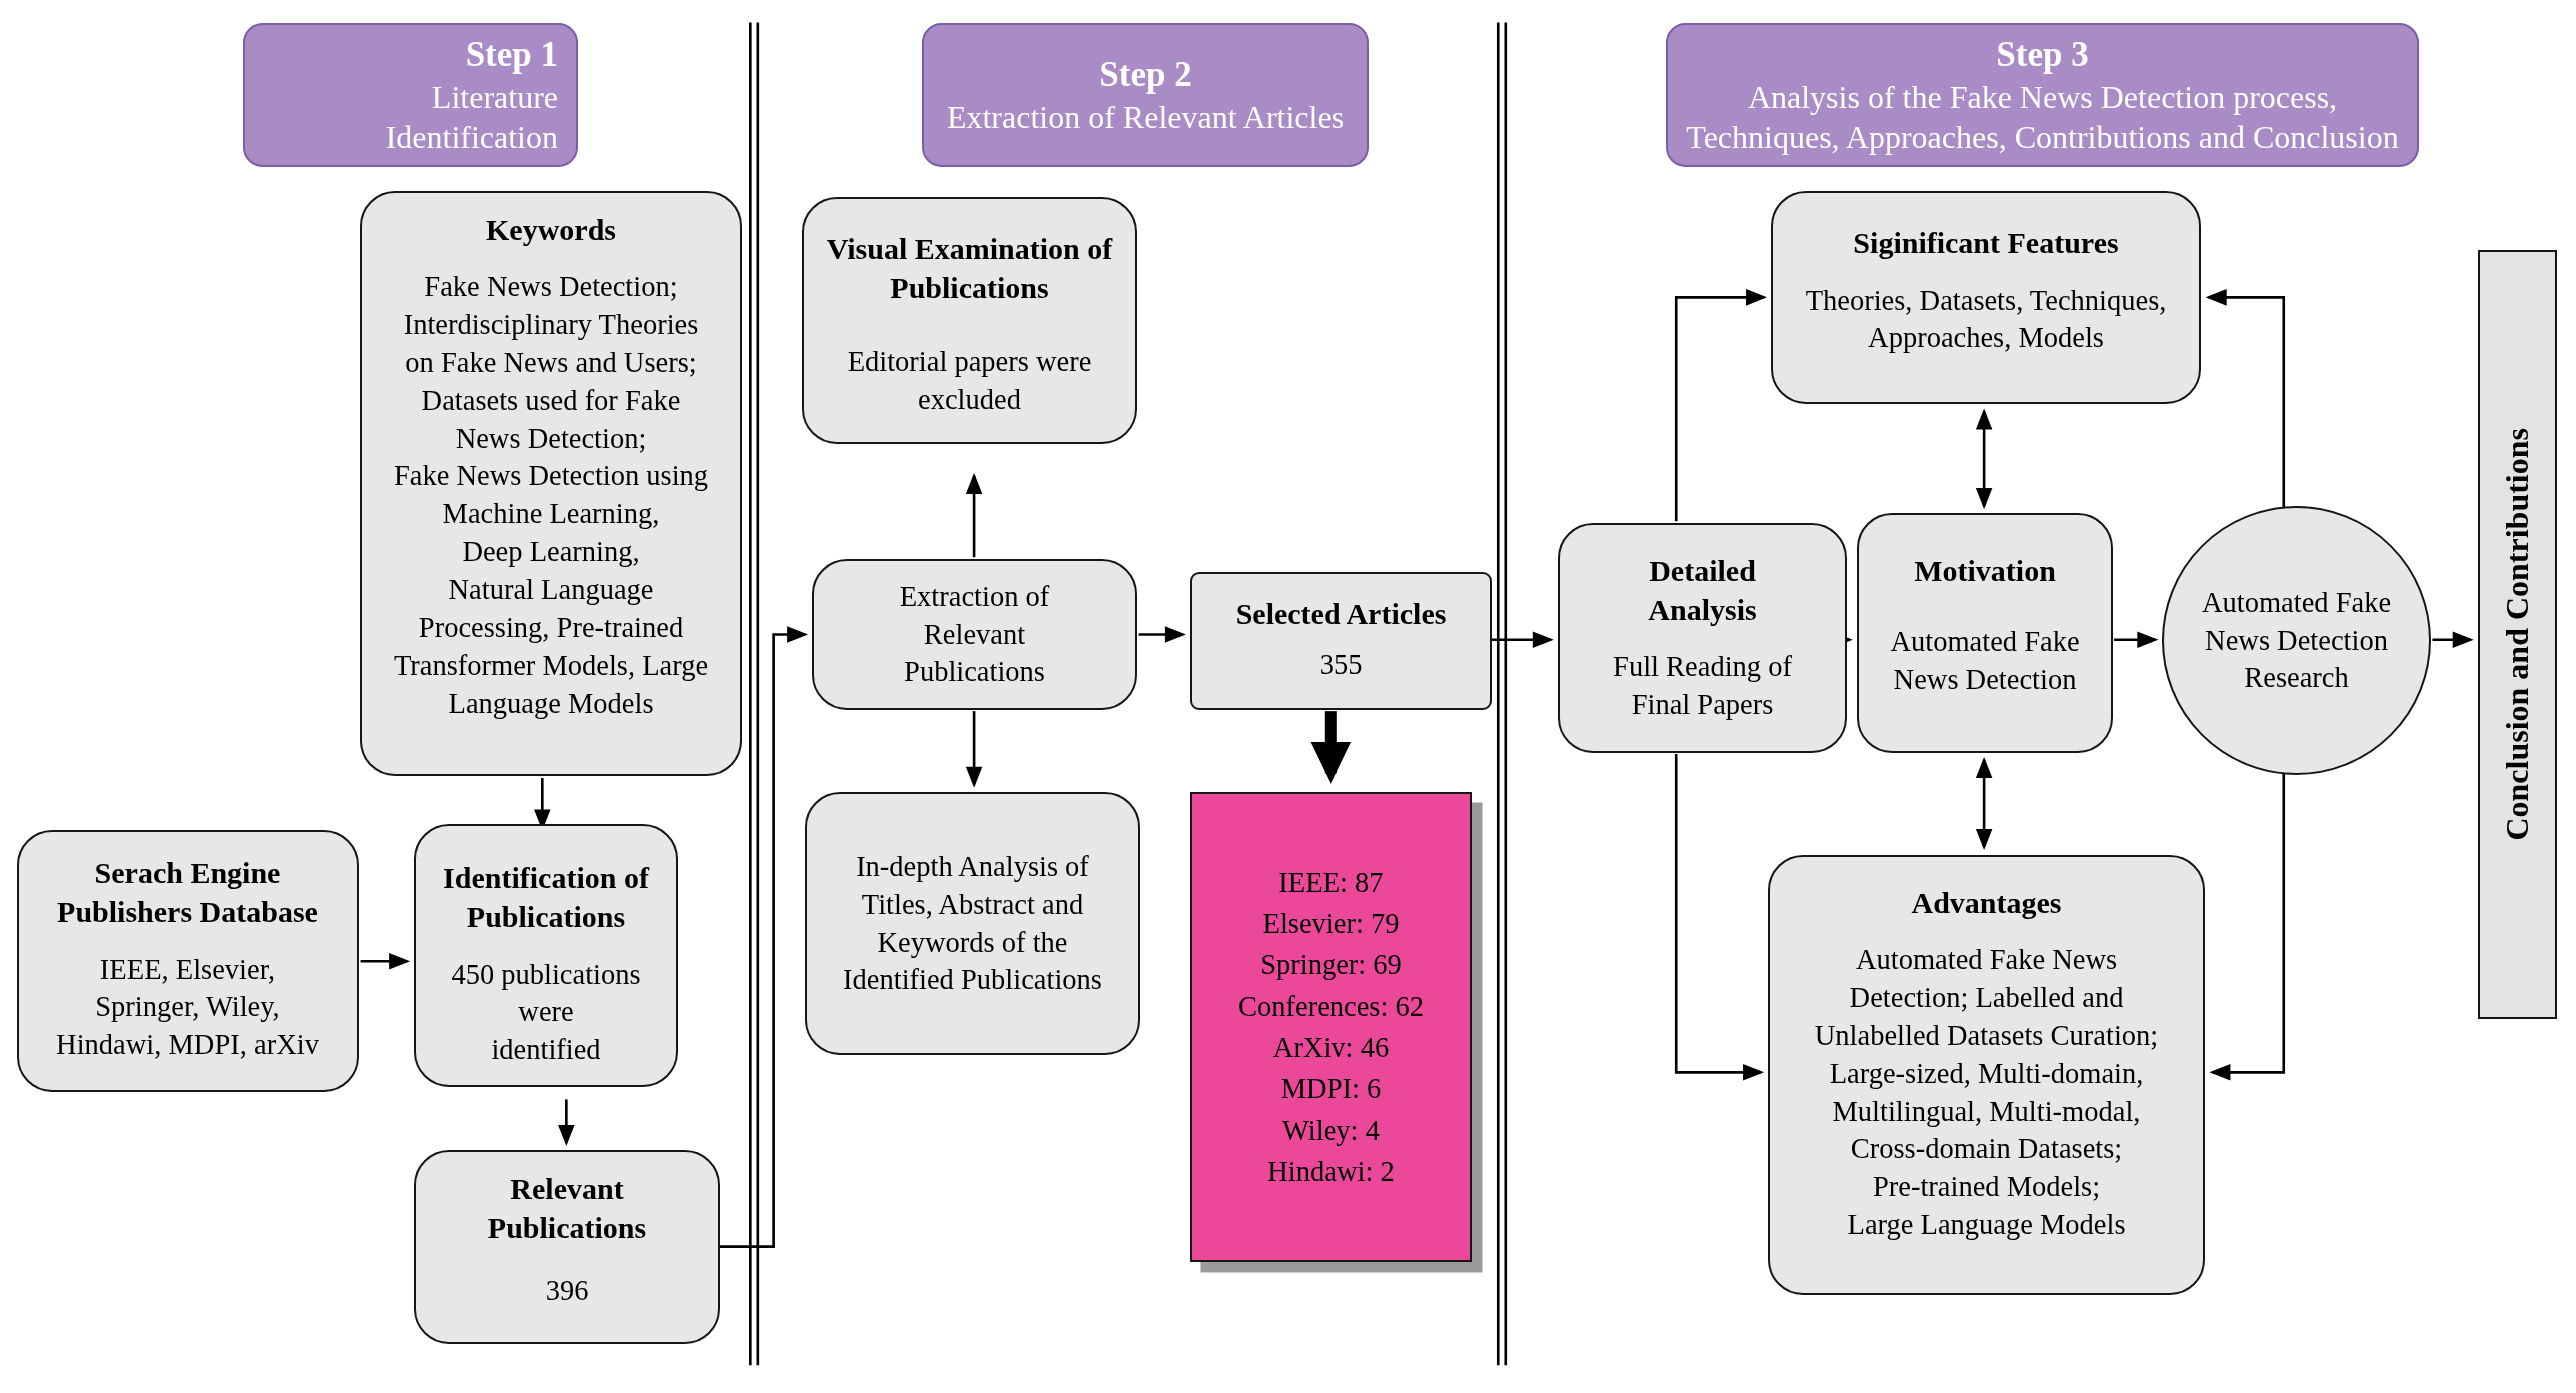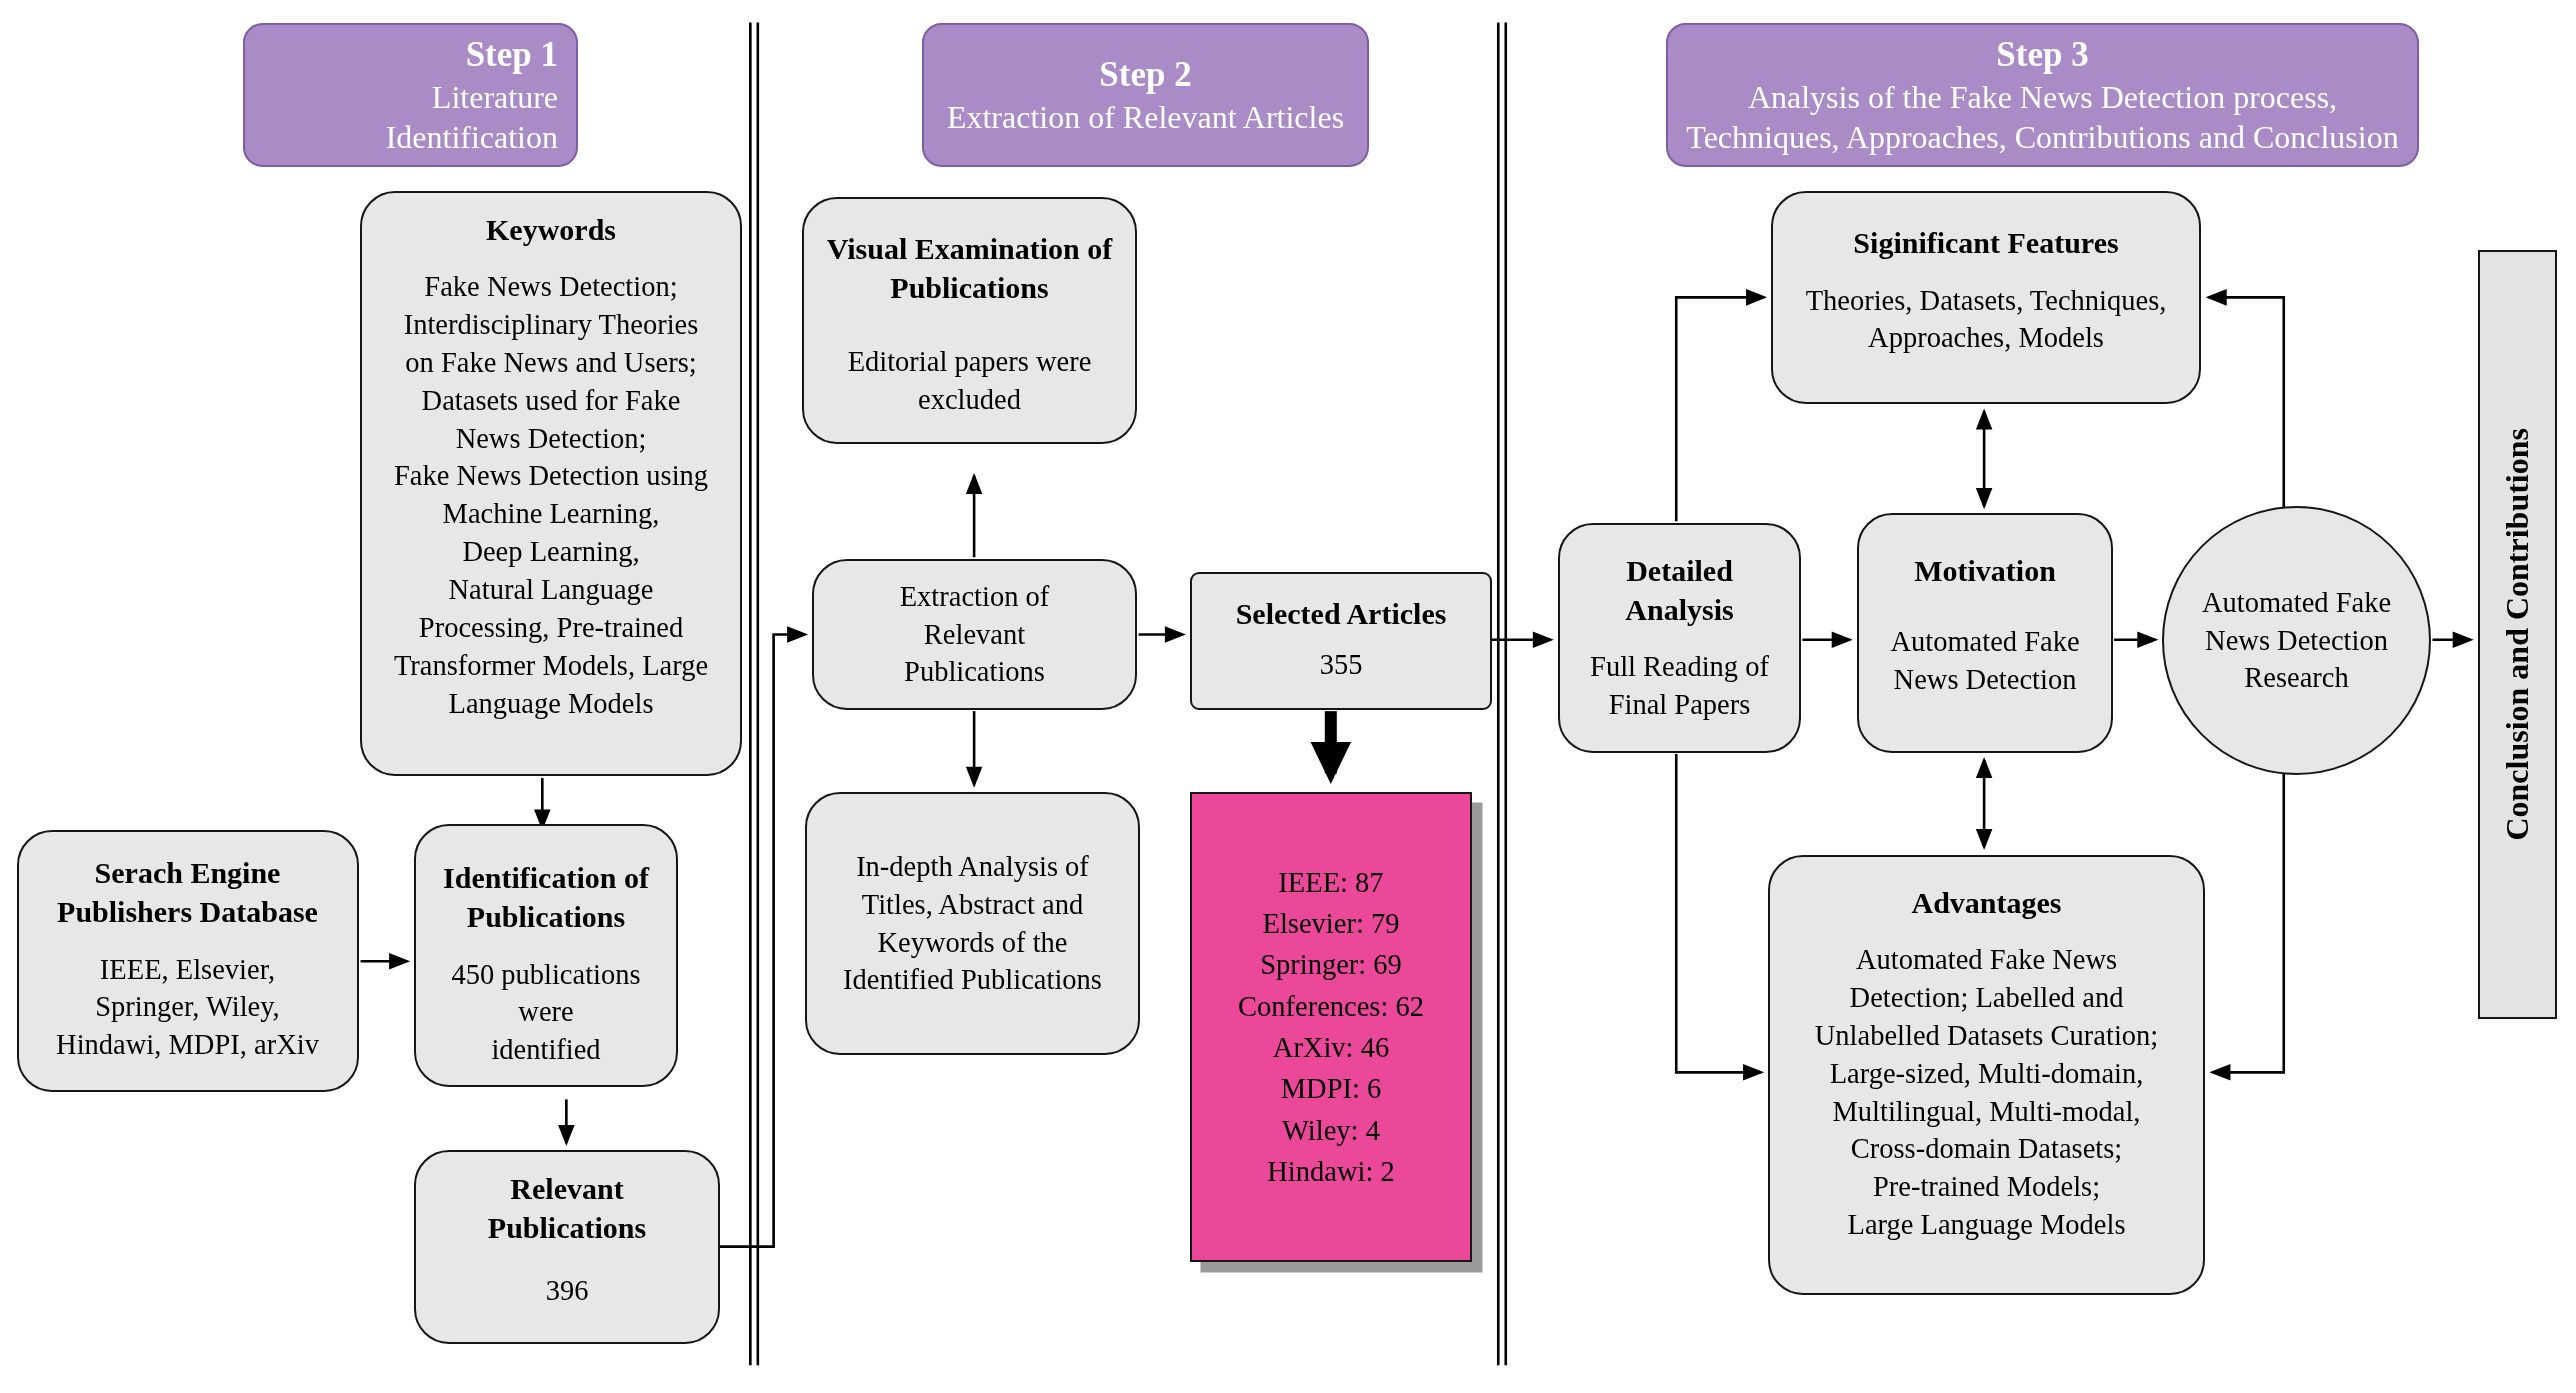--- a/index.html
+++ b/index.html
@@ -34,21 +34,21 @@
   #visual-exam { left:802px; top:197px;  width:335px; height:247px; padding-top:30px; }
   #visual-exam .node-body { margin-top:36px; }
   #extraction  { left:812px; top:559px;  width:325px; height:151px; }
   #selected    { left:1190px; top:572px;  width:302px; height:138px; padding-top:19.5px;border-radius:9px; }
   #selected .node-body { margin-top:13.5px; }
   #indepth     { left:805px; top:792px; width:335px; height:263px; }
   #stats       { left:1190px; top:792px; width:282px; height:470px; border-radius:0;
                  background:#ec4899; box-shadow:10.5px 10.5px 0 #9a9a9a; }
   #stats .node-body { line-height:1.45; }
 
-  #detailed    { left:1558px; top:523px;  width:243px; height:230px; padding-top:25.5px; }
+  #detailed    { left:1558px; top:523px;  width:289px; height:230px; padding-top:25.5px; }
   #significant { left:1771px; top:191px;  width:430px; height:213px; padding-top:30px; }
   #motivation  { left:1857px; top:513px;  width:256px; height:240px; padding-top:36px; }
   #motivation .node-body { margin-top:33px; }
   #advantages  { left:1768px; top:855px; width:437px; height:440px; padding-top:25.5px; }
   #research-circle { left:2162px; top:506px; width:269px; height:269px; border-radius:50%; padding:7.5px; }
   #conclusion  { left:2478px; top:250px; width:79px; height:769px; border-radius:0; background:#e3e3e3; }
   #conclusion .node-title { writing-mode:vertical-rl; transform:rotate(180deg); font-size:32px; }
 </style>
 </head>
 <body>

